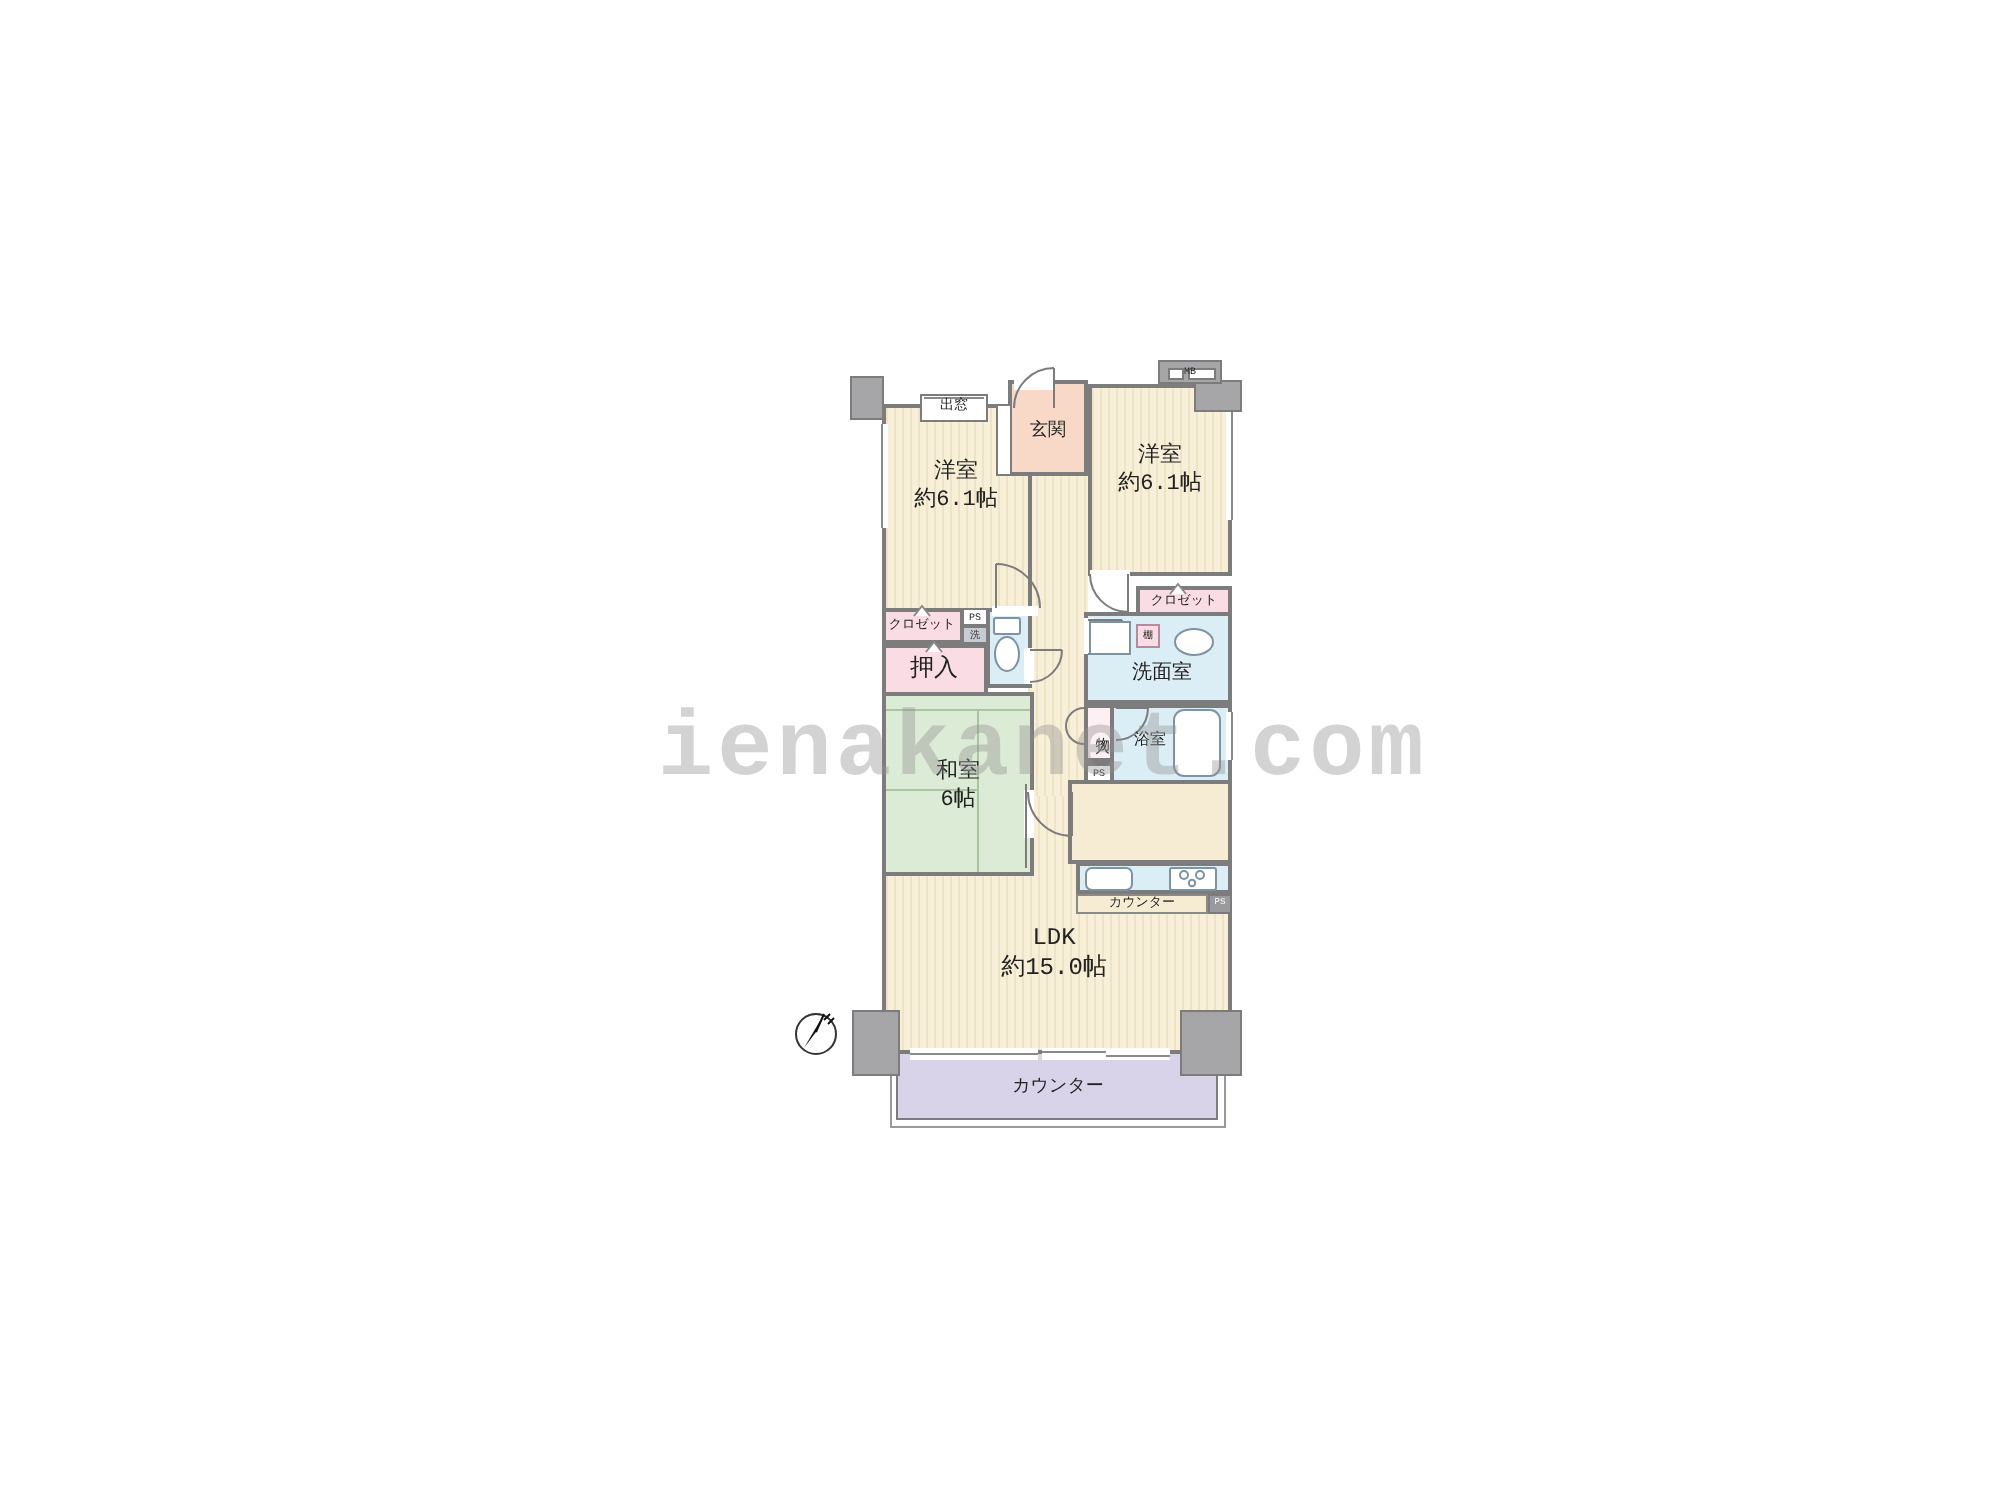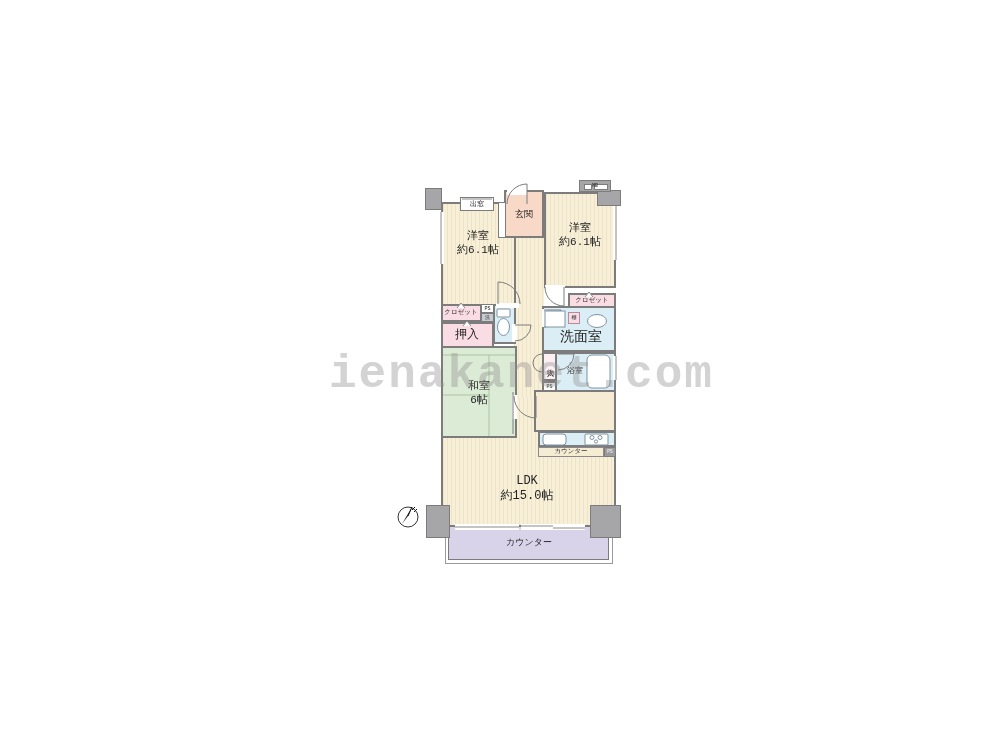--- a/index.html
+++ b/index.html
@@ -182,27 +182,27 @@
     <div class="label" style="left:44px;top:135px;font-size:6.5px;">クロゼット</div>
     <div class="label" style="left:70.5px;top:130.5px;font-size:5px;">PS</div>
     <div class="label" style="left:70.5px;top:139.5px;font-size:5px;color:#333;">洗</div>
     <div class="label" style="left:50px;top:157px;font-size:12px;">押入</div>
     <div class="label" style="left:62px;top:216px;font-size:11px;">
       <div>和室</div>
       <div>6帖</div>
     </div>
     <div class="label" style="left:175px;top:123px;font-size:6.5px;">クロゼット</div>
     <div class="label" style="left:157px;top:140px;font-size:5px;">棚</div>
-    <div class="label" style="left:164px;top:160px;font-size:14px;">洗面室</div>
+    <div class="label" style="left:164px;top:160px;font-size:10px;">洗面室</div>
     <div class="label vertical" style="left:132.5px;top:186px;font-size:7px;">物入</div>
     <div class="label" style="left:132.5px;top:208.5px;font-size:5px;">PS</div>
     <div class="label" style="left:158px;top:193px;font-size:8px;">浴室</div>
     <div class="label" style="left:154px;top:274px;font-size:6.5px;">カウンター</div>
     <div class="label" style="left:193px;top:274px;font-size:4.5px;color:#fff;">PS</div>
-    <div class="label" style="left:110px;top:311px;font-size:12px;">
+    <div class="label" style="left:110px;top:299px;font-size:12px;">
       <div>LDK</div>
       <div>約15.0帖</div>
     </div>
     <div class="label" style="left:112px;top:366px;font-size:9px;">カウンター</div>
     <div class="label" style="left:178px;top:8px;font-size:5px;">MB</div>
   </div>
 
   <svg style="position:absolute;left:363px;top:503px;z-index:40;" width="28" height="28" viewBox="0 0 28 28">
     <circle cx="13" cy="14" r="10" fill="#ffffff" stroke="#333333" stroke-width="1"></circle>
     <path d="M 17,4 L 7,21 L 13,13 Z" fill="#111111"></path>

